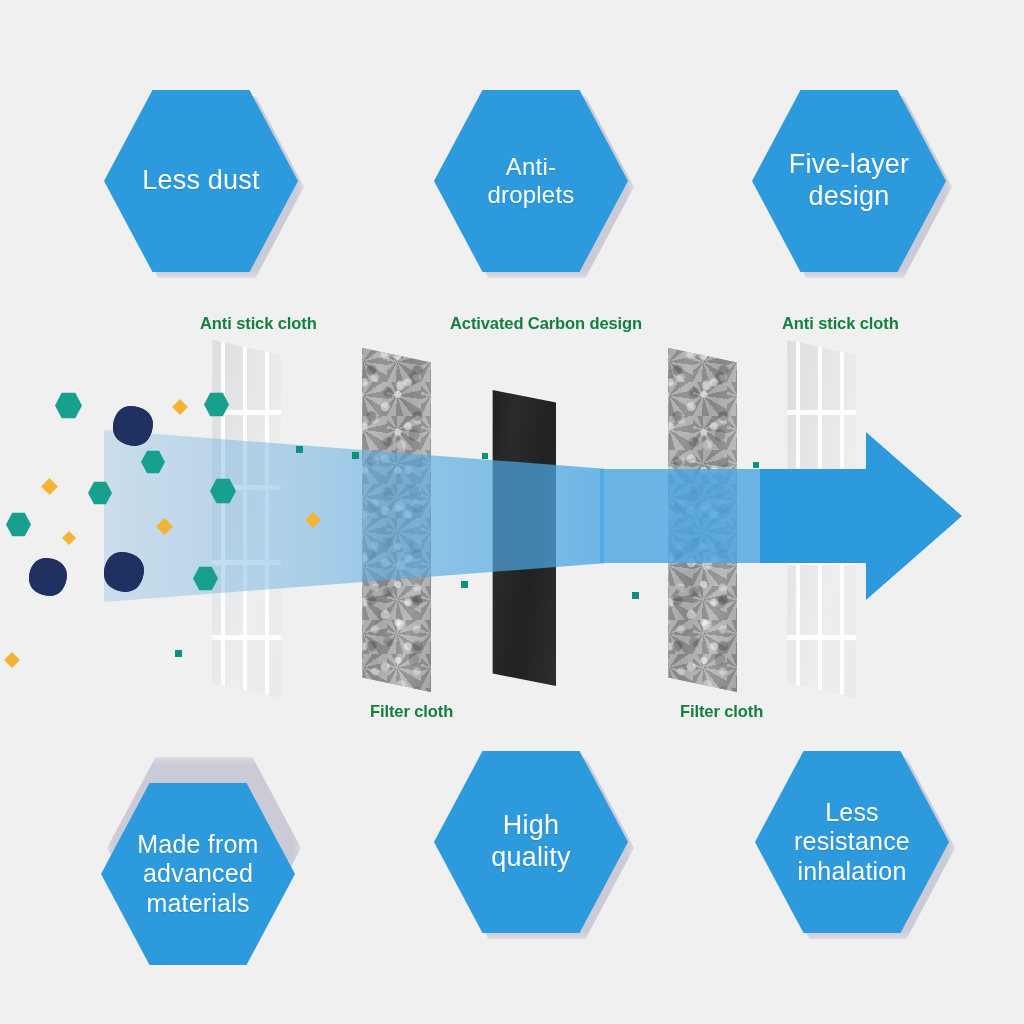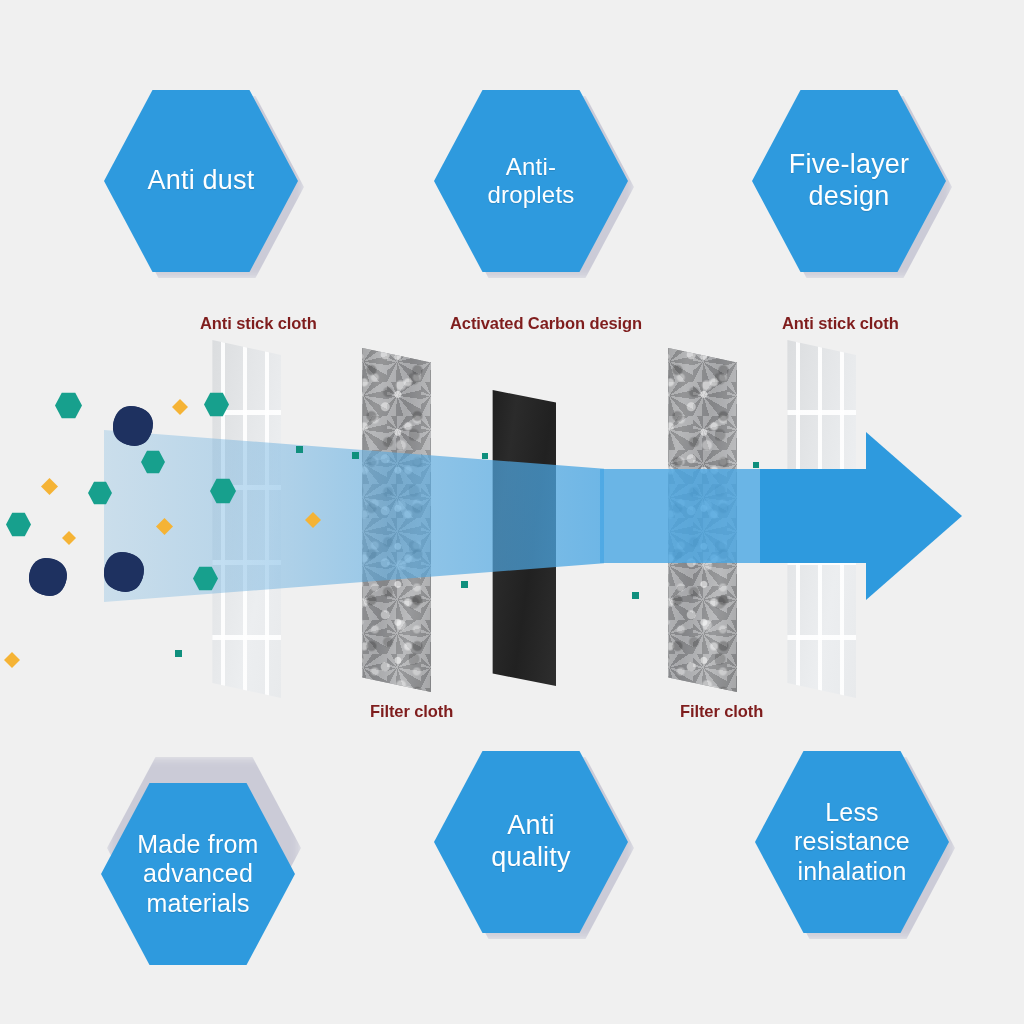--- a/index.html
+++ b/index.html
@@ -46,21 +46,21 @@
     -webkit-clip-path: polygon(25% 0%, 75% 0%, 100% 50%, 75% 100%, 25% 100%, 0% 50%);
     clip-path: polygon(25% 0%, 75% 0%, 100% 50%, 75% 100%, 25% 100%, 0% 50%);
     background: rgba(120,120,160,.30);
     filter: blur(5px);
   }
   .hex span { display: block; white-space: nowrap; }
 
   
   .layer-label {
     position: absolute;
-    color: #7f1d1d;
+    color: #15803d;
     font-size: 16.5px;
     font-weight: 700;
     letter-spacing: -.1px;
     white-space: nowrap;
   }
 
   
   #diagram { position: absolute; left: 0; top: 0; width: 1024px; height: 1024px; }
 
   .plate {
@@ -168,21 +168,21 @@
   }
 </style>
 </head>
 <body>
 
 <div id="stage">
 
   <div class="hex-shadow" style="left:110px; top:96px; width:194px; height:182px;"></div>
   <div class="hex" style="left:104px; top:90px; width:194px; height:182px; font-size:27px;">
     <div>
-      <span>Anti dust</span>
+      <span>Less dust</span>
     </div>
   </div>
 
   <div class="hex-shadow" style="left:440px; top:96px; width:194px; height:182px;"></div>
   <div class="hex" style="left:434px; top:90px; width:194px; height:182px; font-size:24px;">
     <div>
       <span>Anti-</span>
       <span>droplets</span>
     </div>
   </div>
@@ -256,21 +256,21 @@
     <div>
       <span>Made from</span>
       <span>advanced</span>
       <span>materials</span>
     </div>
   </div>
 
   <div class="hex-shadow" style="left:440px; top:757px; width:194px; height:182px;"></div>
   <div class="hex" style="left:434px; top:751px; width:194px; height:182px; font-size:27px;">
     <div>
-      <span>Anti</span>
+      <span>High</span>
       <span>quality</span>
     </div>
   </div>
 
   <div class="hex-shadow" style="left:761px; top:757px; width:194px; height:182px;"></div>
   <div class="hex" style="left:755px; top:751px; width:194px; height:182px; font-size:25px;">
     <div>
       <span>Less</span>
       <span>resistance</span>
       <span>inhalation</span>

